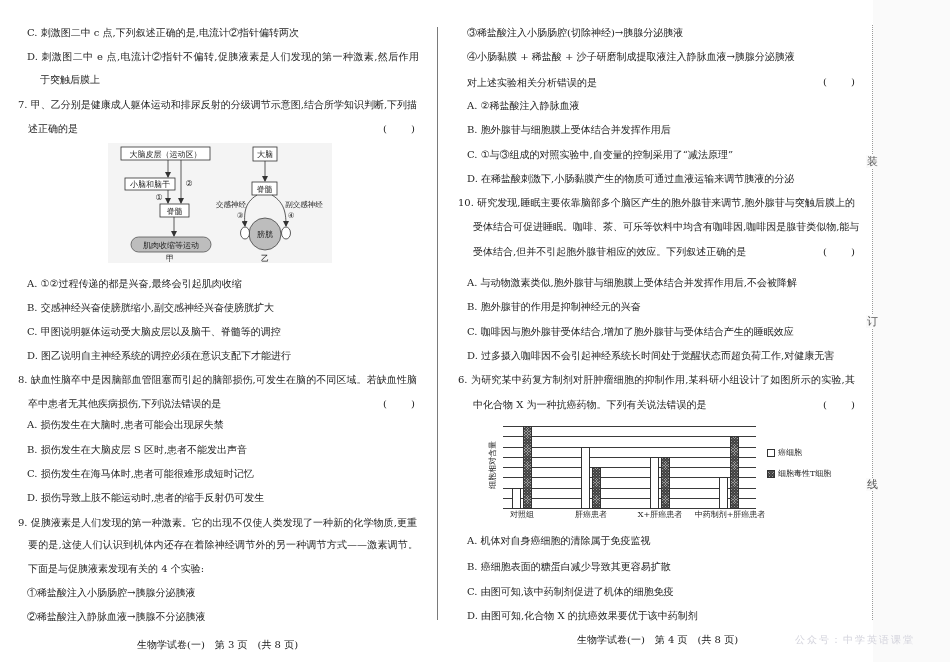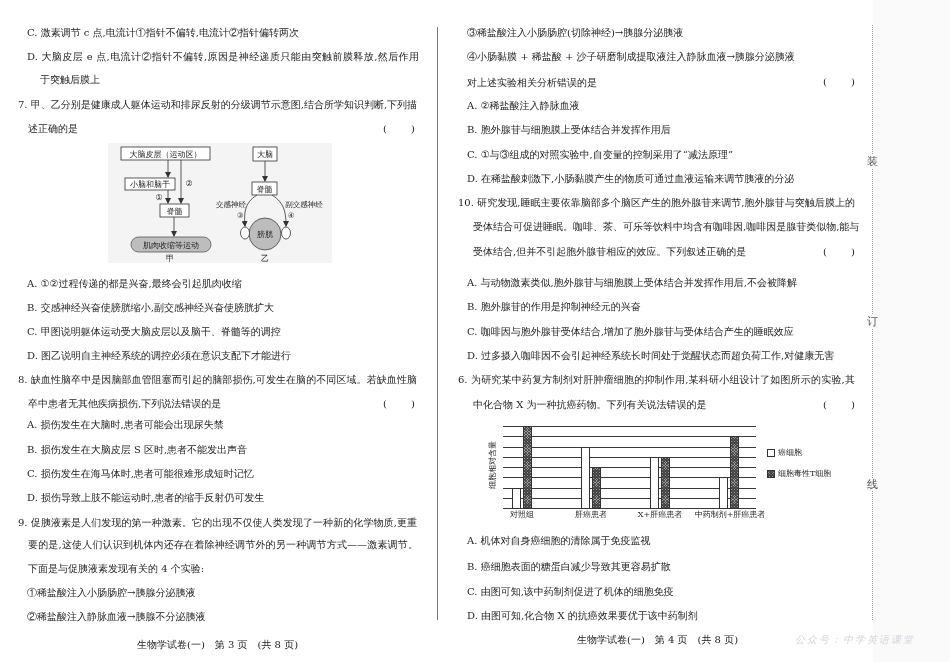--- a/index.html
+++ b/index.html
@@ -19,21 +19,21 @@
   .page-divider { position:absolute; left:437px; top:27px; width:1px; height:593px; background:#7a7a7a; }
   .margin-band { position:absolute; left:873px; top:0; width:77px; height:662px; background:#fafafa; }
   .binding-line { position:absolute; left:872px; top:25px; height:595px; width:0; border-left:1px dotted #9a9a9a; }
   .binding-mark {
     position:absolute; left:866px; width:13px; font-size:11px; line-height:13px;
     text-align:center; color:#555; background:#fafafa;
   }
   .footer { position:absolute; font-size:10px; line-height:14px; white-space:nowrap; color:#222; }
   .watermark {
     position:absolute; left:795px; top:633px; font-size:10px; line-height:14px;
-    letter-spacing:2px; color:#d3d3dc; white-space:nowrap; font-style:italic;
+    letter-spacing:2px; color:#d3d3dc; white-space:nowrap; 
   }
   .diagram { position:absolute; left:100px; top:140px; }
   .diagram text { font-family:"DejaVu Serif", serif; fill:#222; }
 
   
   .chart { position:absolute; left:480px; top:420px; width:345px; height:105px; }
   .chart .grid { position:absolute; left:23px; width:253px; height:0; border-top:1px solid #3a3a3a; }
   .chart .bar { position:absolute; box-sizing:border-box; border:1px solid #333; }
   .chart .bar.white { background:#ffffff; }
   .chart .bar.hatch {
@@ -59,22 +59,22 @@
 
 <div class="margin-band"></div>
 <div class="binding-line"></div>
 <div class="binding-mark" style="top:155px">装</div>
 <div class="binding-mark" style="top:315px">订</div>
 <div class="binding-mark" style="top:478px">线</div>
 <div class="page-divider"></div>
 
 <section>
 
-  <div class="ln" style="left:27px;top:26px">C. 激素调节 c 点,电流计①指针不偏转,电流计②指针偏转两次</div>
-  <div class="ln jf" style="left:27px;top:50px;width:392px">D. 大脑皮层 e 点,电流计②指针不偏转,原因是神经递质只能由突触前膜释放,然后作用</div>
+  <div class="ln" style="left:27px;top:26px">C. 刺激图二中 c 点,下列叙述正确的是,电流计②指针偏转两次</div>
+  <div class="ln jf" style="left:27px;top:50px;width:392px">D. 刺激图二中 e 点,电流计②指针不偏转,促胰液素是人们发现的第一种激素,然后作用</div>
   <div class="ln" style="left:40px;top:73px">于突触后膜上</div>
 
   <div class="ln jf" style="left:18px;top:98px;width:399px">7. 甲、乙分别是健康成人躯体运动和排尿反射的分级调节示意图,结合所学知识判断,下列描</div>
   <div class="ln" style="left:28px;top:122px">述正确的是</div>
   <div class="paren" style="left:383px;top:122px">(　　)</div>
 
   <svg class="diagram" width="240" height="125" viewBox="100 140 240 125" xmlns="http://www.w3.org/2000/svg">
     <defs>
       <marker id="ah" markerWidth="6" markerHeight="6" refX="5" refY="3" orient="auto" markerUnits="userSpaceOnUse">
         <path d="M0,0 L6,3 L0,6 z" fill="#333"></path>

